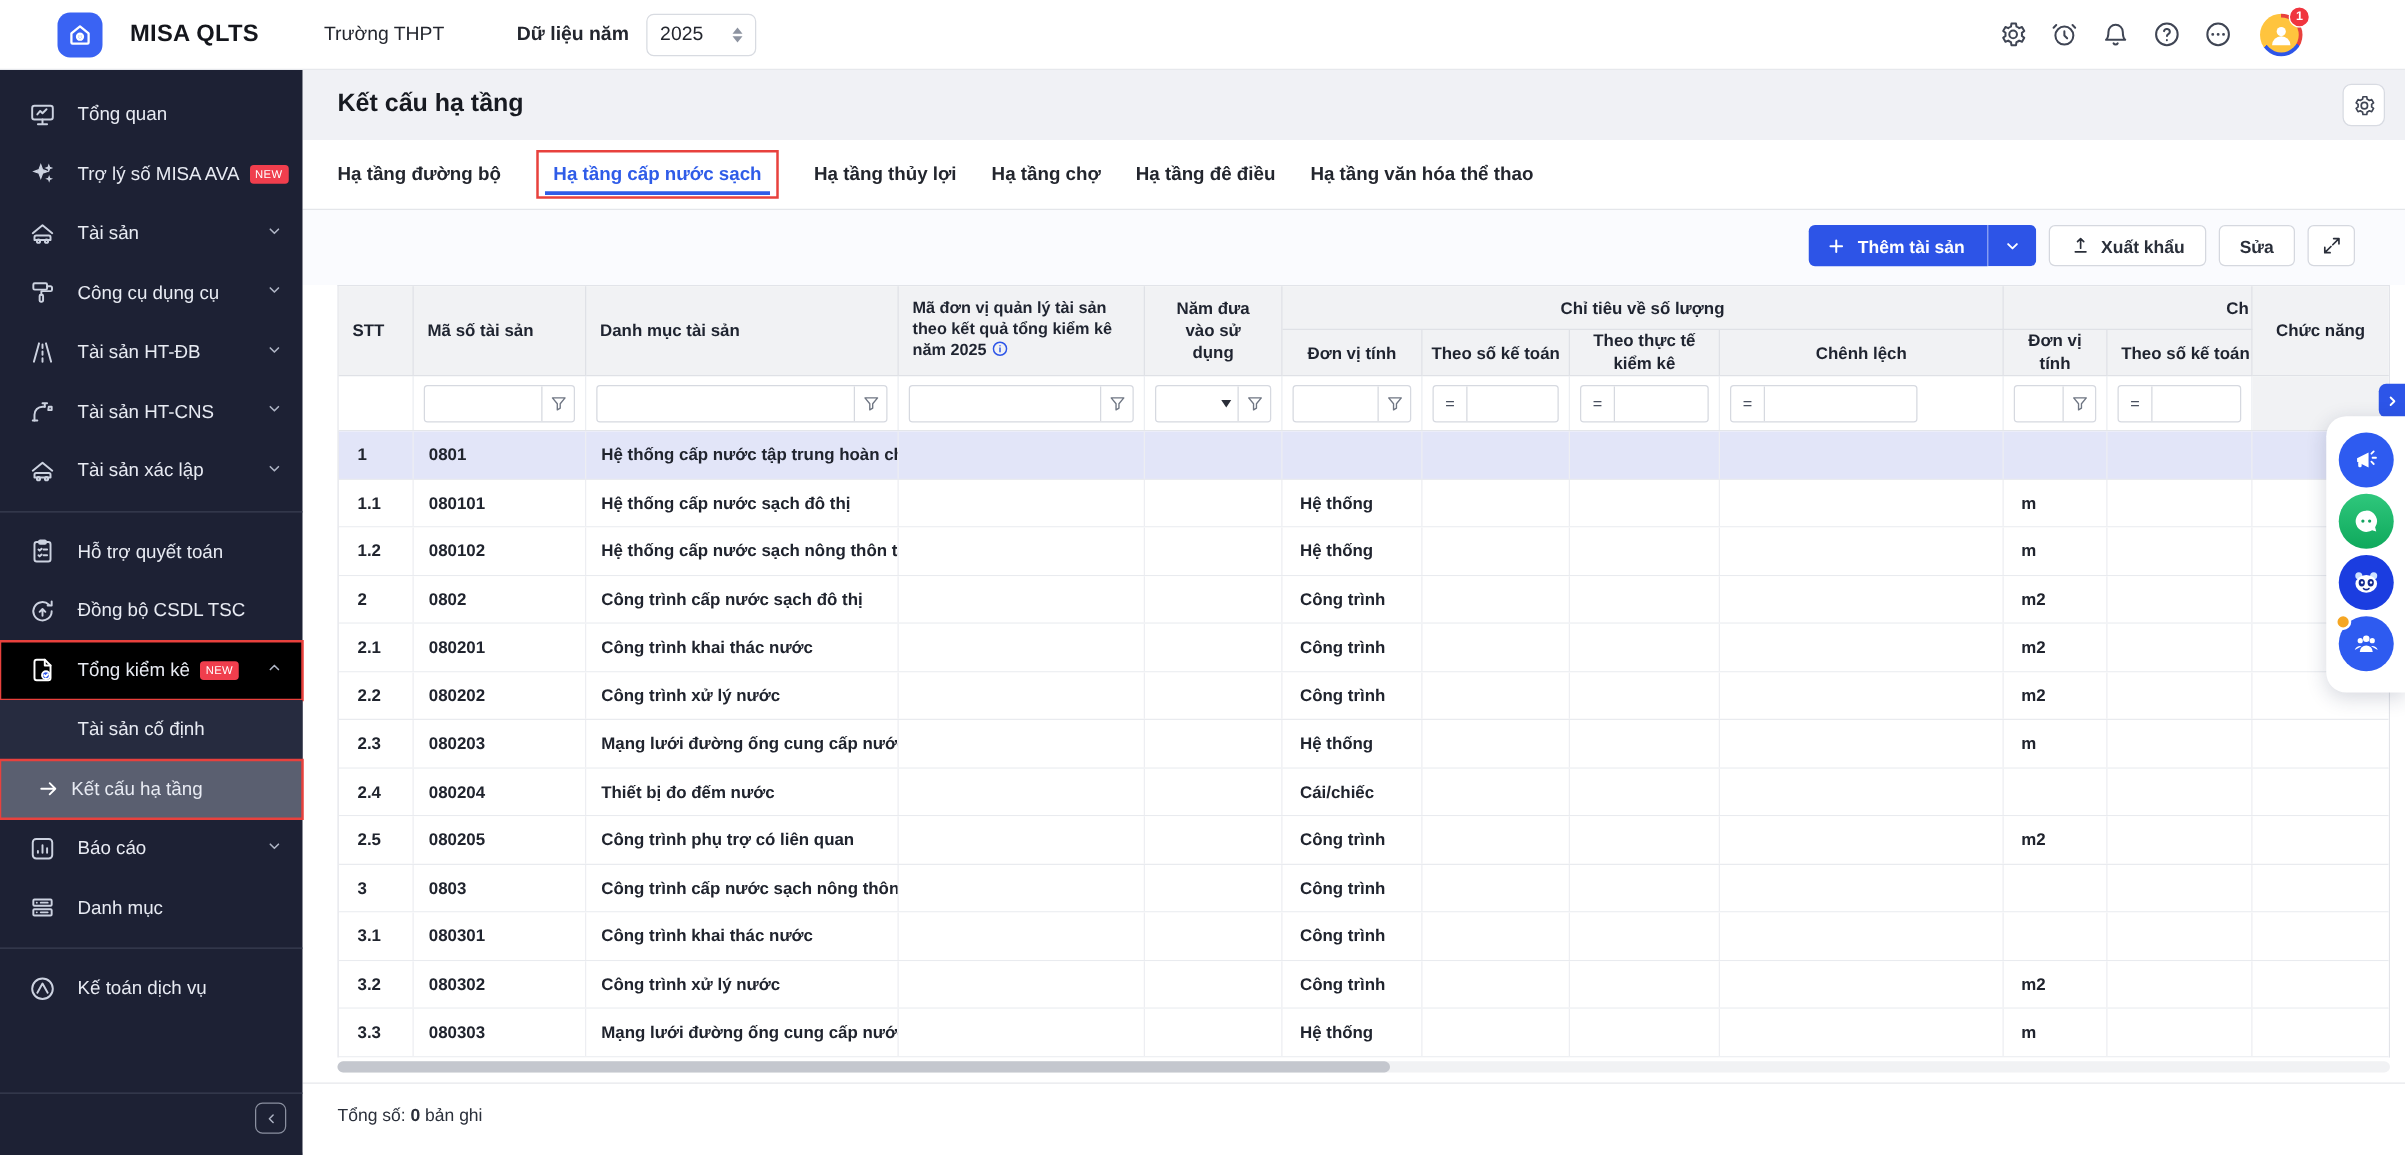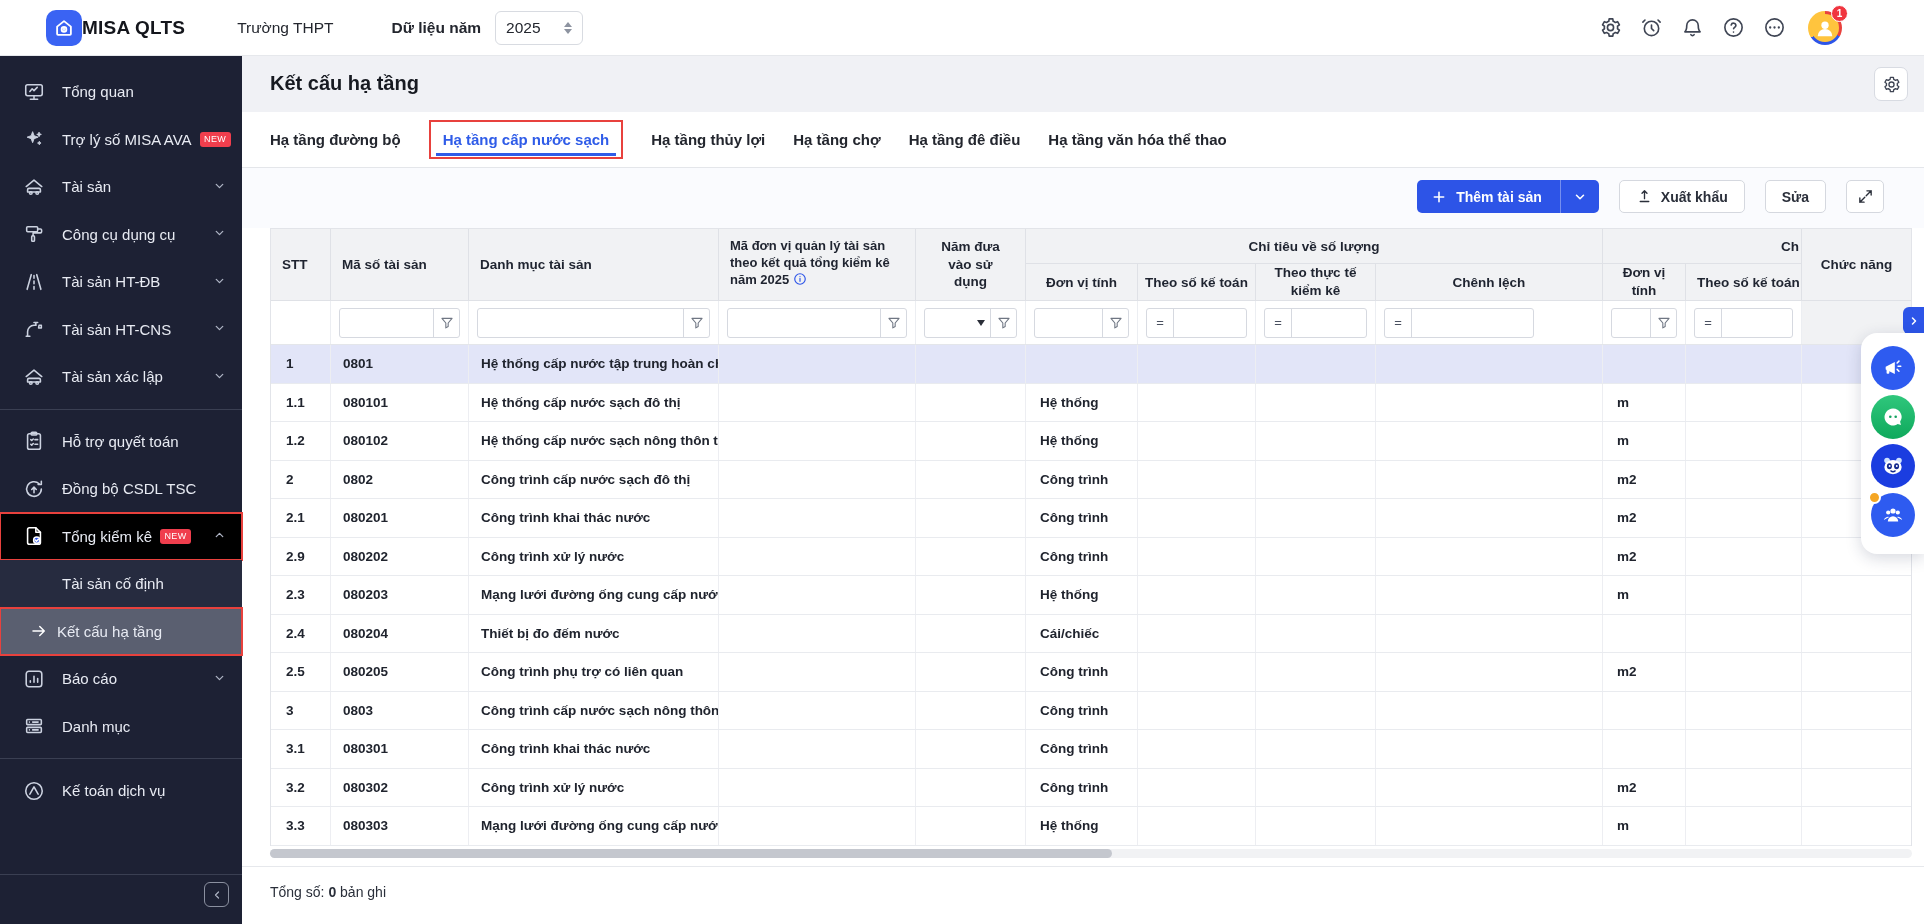--- a/index.html
+++ b/index.html
@@ -9,21 +9,21 @@
     background:#fff; color:#20242e; overflow:hidden; position:relative;
   }
   .frame { position:absolute; inset:0; box-shadow: inset 0 0 0 2px #a9aeb8; }
 
   
   .topbar { position:absolute; left:0; top:0; width:1924px; height:56px;
     background:#fff; border-bottom:1px solid #e6e8ec; display:flex; align-items:center;
     padding-left:46px; z-index:30; }
   .logo { width:36px; height:36px; border-radius:10px; background:#3a63f3;
     display:flex; align-items:center; justify-content:center; flex:0 0 auto; }
-  .brand { font-size:19px; font-weight:bold; color:#14161c; letter-spacing:.2px; }
+  .brand { font-size:19px; font-weight:bold; color:#14161c; margin-left:22px; letter-spacing:.2px; }
   .org { font-size:15.5px; font-weight:normal; color:#23262e; margin-left:52px; }
   .year-label { font-size:15.5px; font-weight:bold; color:#23262e; margin-left:58px; }
   .year-box { margin-left:14px; width:88px; height:34px; border:1px solid #d8dbe1; border-radius:6px;
     display:flex; align-items:center; justify-content:space-between; padding:0 10px; cursor:pointer; }
   .year-box .val { font-size:15.5px; font-weight:normal; color:#23262e; }
   .spin { display:flex; flex-direction:column; gap:2px; }
   .spin i { width:0; height:0; border-left:4px solid transparent; border-right:4px solid transparent; display:block; }
   .spin .up { border-bottom:5px solid #8d93a0; }
   .spin .dn { border-top:5px solid #8d93a0; }
   .topbar-right { margin-left:auto; display:flex; align-items:center; gap:15px; padding-right:82px; }
@@ -69,21 +69,21 @@
     border:1px solid #d8dbe2; border-radius:7px; display:flex; align-items:center; justify-content:center; cursor:pointer; }
   .head-gear svg { stroke:#3f4554; }
 
   .tabs-row { position:absolute; left:0; top:56px; width:100%; height:56px; background:#fff;
     border-bottom:1px solid #e4e6ea; display:flex; align-items:center; padding-left:28px; gap:28px; }
   .tab { font-size:15px; font-weight:bold; color:#23262e; cursor:pointer; white-space:nowrap; }
   .tab.active { color:#2f5ce8; border:2.5px solid #e8413d; padding:9px 12px; position:relative; }
   .tab.active::after { content:""; position:absolute; left:5px; right:5px; bottom:1px; height:3px; background:#2f5ce8; }
 
   .toolbar { position:absolute; left:0; top:112px; width:100%; height:60px; background:#fafbfe; }
-  .toolbar-btns { position:absolute; right:40px; top:12px; display:flex; gap:20px; height:33px; }
+  .toolbar-btns { position:absolute; right:40px; top:12px; display:flex; gap:10px; height:33px; }
   .btn { height:33px; border-radius:5px; display:flex; align-items:center; justify-content:center;
     font-size:14px; font-weight:bold; cursor:pointer; }
   .btn-white { background:#fff; border:1px solid #d5d8df; color:#2a2f3a; padding:0 16px; gap:8px; }
   .btn-white svg { stroke:#2a2f3a; }
   .split { display:flex; height:33px; }
   .btn-blue-main { background:#2d54e7; color:#fff; border-radius:5px 0 0 5px; padding:0 18px 0 14px; gap:9px;
     display:flex; align-items:center; font-size:14px; font-weight:bold; cursor:pointer; }
   .btn-blue-caret { background:#2d54e7; border-left:1px solid rgba(255,255,255,.35); border-radius:0 5px 5px 0;
     width:39px; display:flex; align-items:center; justify-content:center; cursor:pointer; }
   .btn-icon { width:38px; padding:0; }
@@ -646,21 +646,21 @@
             <div class="td" style="padding-left:14px;">Công trình</div>
             <div class="td"></div>
             <div class="td"></div>
             <div class="td"></div>
             <div class="td" style="padding-left:14px;">m2</div>
             <div class="td"></div>
             <div class="td" style="border-right:none;"></div>
           </div>
 
           <div class="trow">
-            <div class="td c-stt">2.9</div>
+            <div class="td c-stt">2.2</div>
             <div class="td">080202</div>
             <div class="td">Công trình xử lý nước</div>
             <div class="td"></div>
             <div class="td"></div>
             <div class="td" style="padding-left:14px;">Công trình</div>
             <div class="td"></div>
             <div class="td"></div>
             <div class="td"></div>
             <div class="td" style="padding-left:14px;">m2</div>
             <div class="td"></div>

